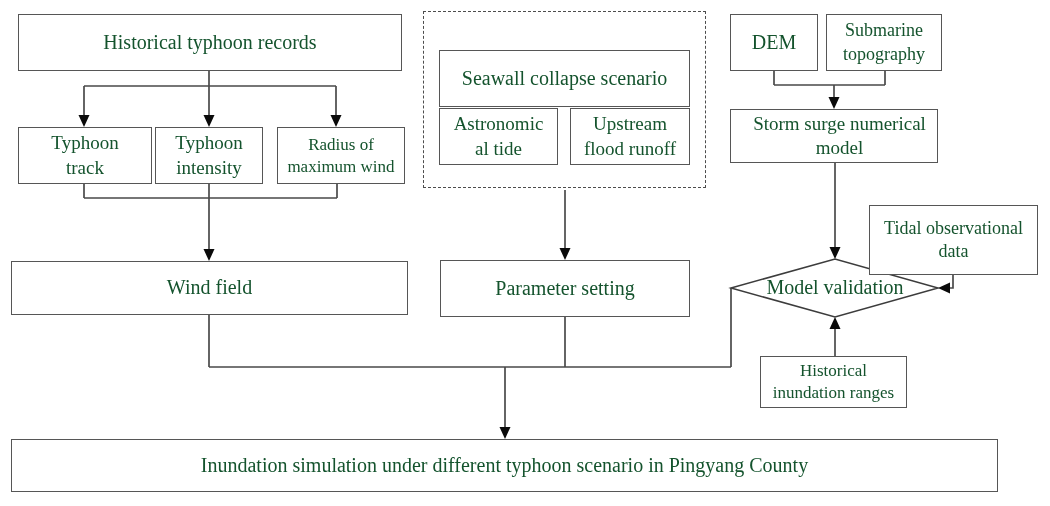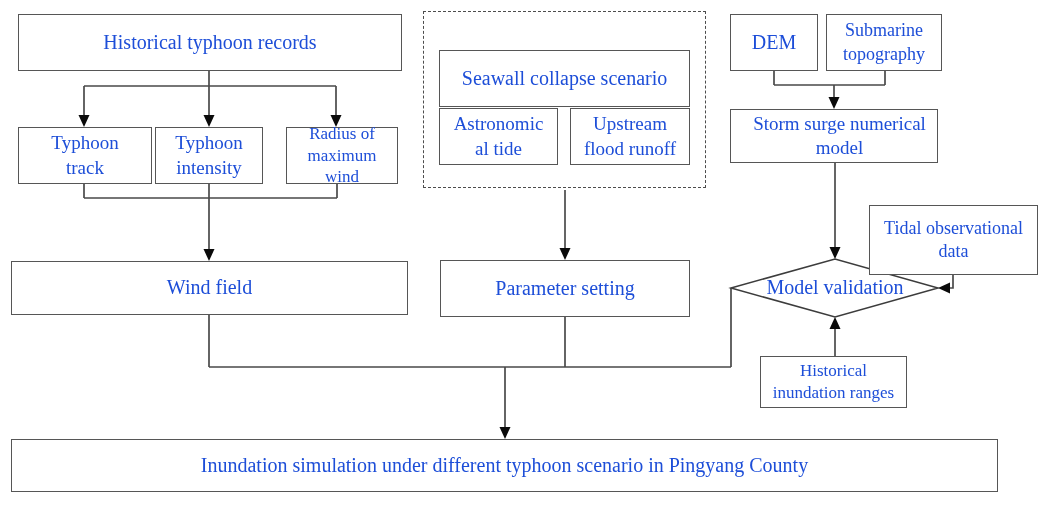--- a/index.html
+++ b/index.html
@@ -2,21 +2,21 @@
 <html><head>
 <meta charset="utf-8">
 <style>
   html, body { margin: 0; padding: 0; background: #ffffff; }
   .canvas {
     position: relative;
     width: 1050px;
     height: 506px;
     background: #ffffff;
     font-family: "Liberation Serif", "DejaVu Serif", serif;
-    color: #1d4ed8;
+    color: #14532d;
     overflow: hidden;
   }
   .layer {
     position: absolute;
     left: 0; top: 0;
     width: 1050px; height: 506px;
   }
   .box {
     position: absolute;
     box-sizing: border-box;
@@ -103,21 +103,21 @@
   <div class="box f19" style="left:18px; top:127px; width:134px; height:57px;">
     <span class="lbl">Typhoon
 track</span>
   </div>
 
   <div class="box f19" style="left:155px; top:127px; width:108px; height:57px;">
     <span class="lbl">Typhoon
 intensity</span>
   </div>
 
-  <div class="box f17" style="left:286px; top:127px; width:112px; height:57px;">
+  <div class="box f17" style="left:277px; top:127px; width:128px; height:57px;">
     <span class="lbl">Radius of
 maximum wind</span>
   </div>
 
   <div class="box" style="left:439px; top:33px; width:251px; height:57px;margin-top:17px;">
     <span class="lbl">Seawall collapse scenario</span>
   </div>
 
   <div class="box f19" style="left:570px; top:108px; width:120px; height:57px;">
     <span class="lbl">Upstream

